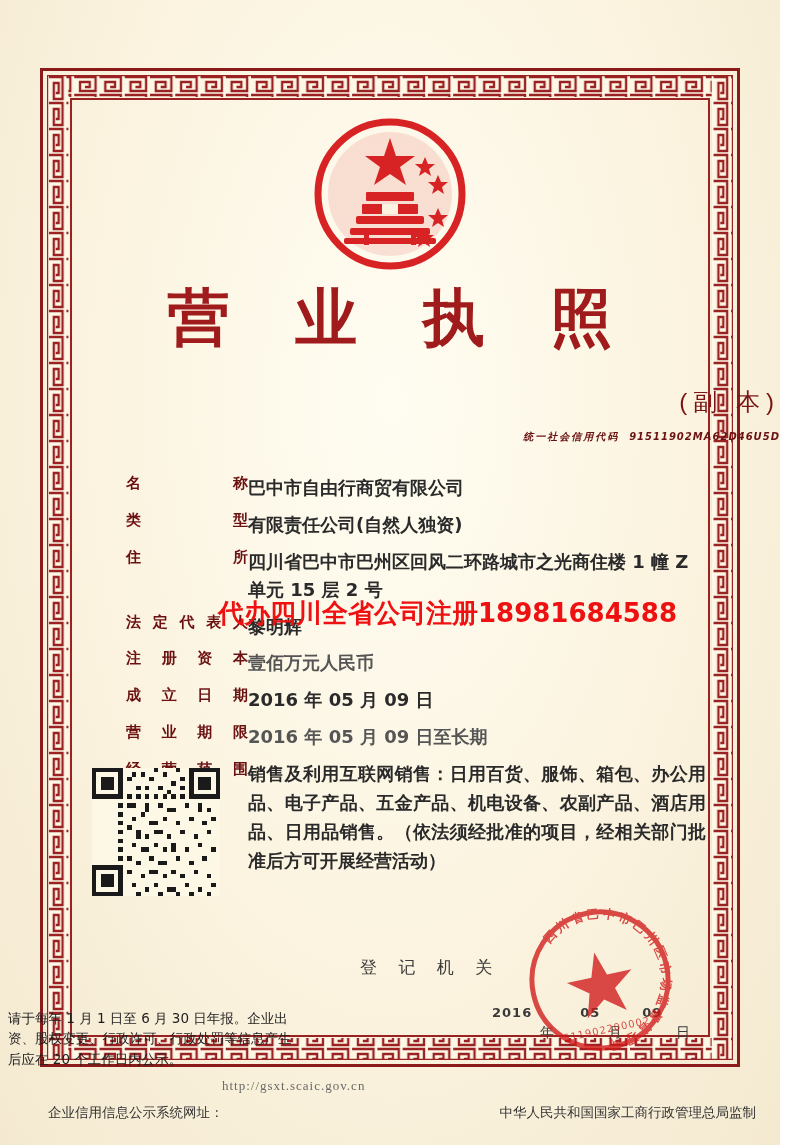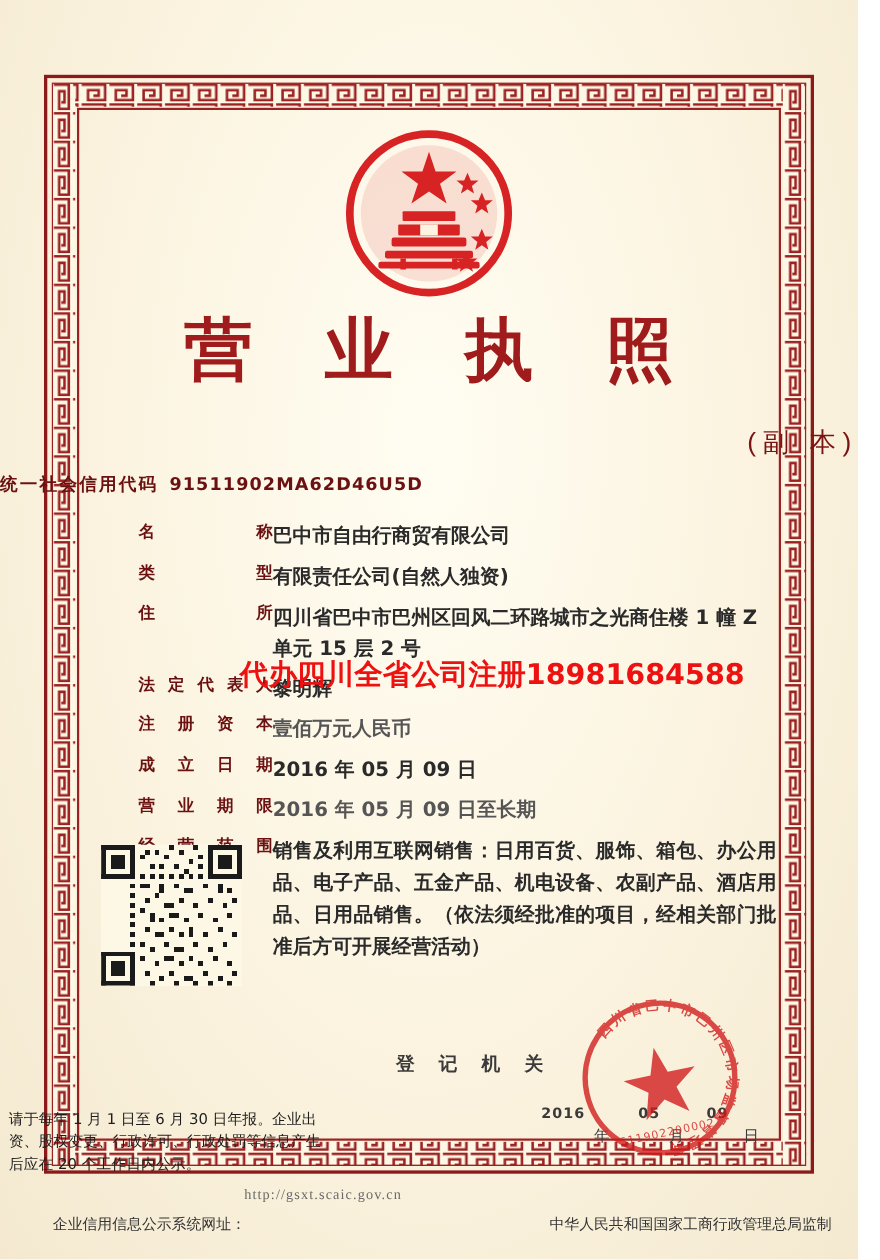--- a/index.html
+++ b/index.html
@@ -70,26 +70,27 @@
     font-family: Liberation Sans, sans-serif;
     font-size: 24px;
     letter-spacing: 6px;
     text-indent: 6px;
     color: #7a1414;
   }
   .credit-code {
     position: absolute;
     left: 0; right: 0;
     top: 430px;
-    text-align: left;
-    font-family: "DejaVu Sans", "Liberation Sans", sans-serif;
-    font-size: 16px;
+    text-align: right;
+    font-family: "DejaVu Sans", "Liberation Sans", sans-serif;
+    font-size: 10px;
     font-weight: bold;
     letter-spacing: 2px;
     color: #6b1111;
+    font-style: italic;
   }
   .credit-code .code-val {
     letter-spacing: 1px;
     margin-left: 10px;
   }
 
   
   .fields {
     position: absolute;
     left: 126px;
@@ -150,21 +151,21 @@
 
   
   .registry {
     position: absolute;
     left: 360px;
     top: 956px;
     font-family: "DejaVu Sans", "Liberation Sans", sans-serif;
     font-size: 17px;
     letter-spacing: 8px;
     color: #3a3a3a;
-    font-weight: bold;
+    font-weight: normal;
   }
   .date-line {
     position: absolute;
     left: 492px;
     top: 1005px;
     width: 200px;
     font-family: "DejaVu Sans", "Liberation Sans", sans-serif;
     font-size: 13px;
     color: #3a3a3a;
     display: flex;

